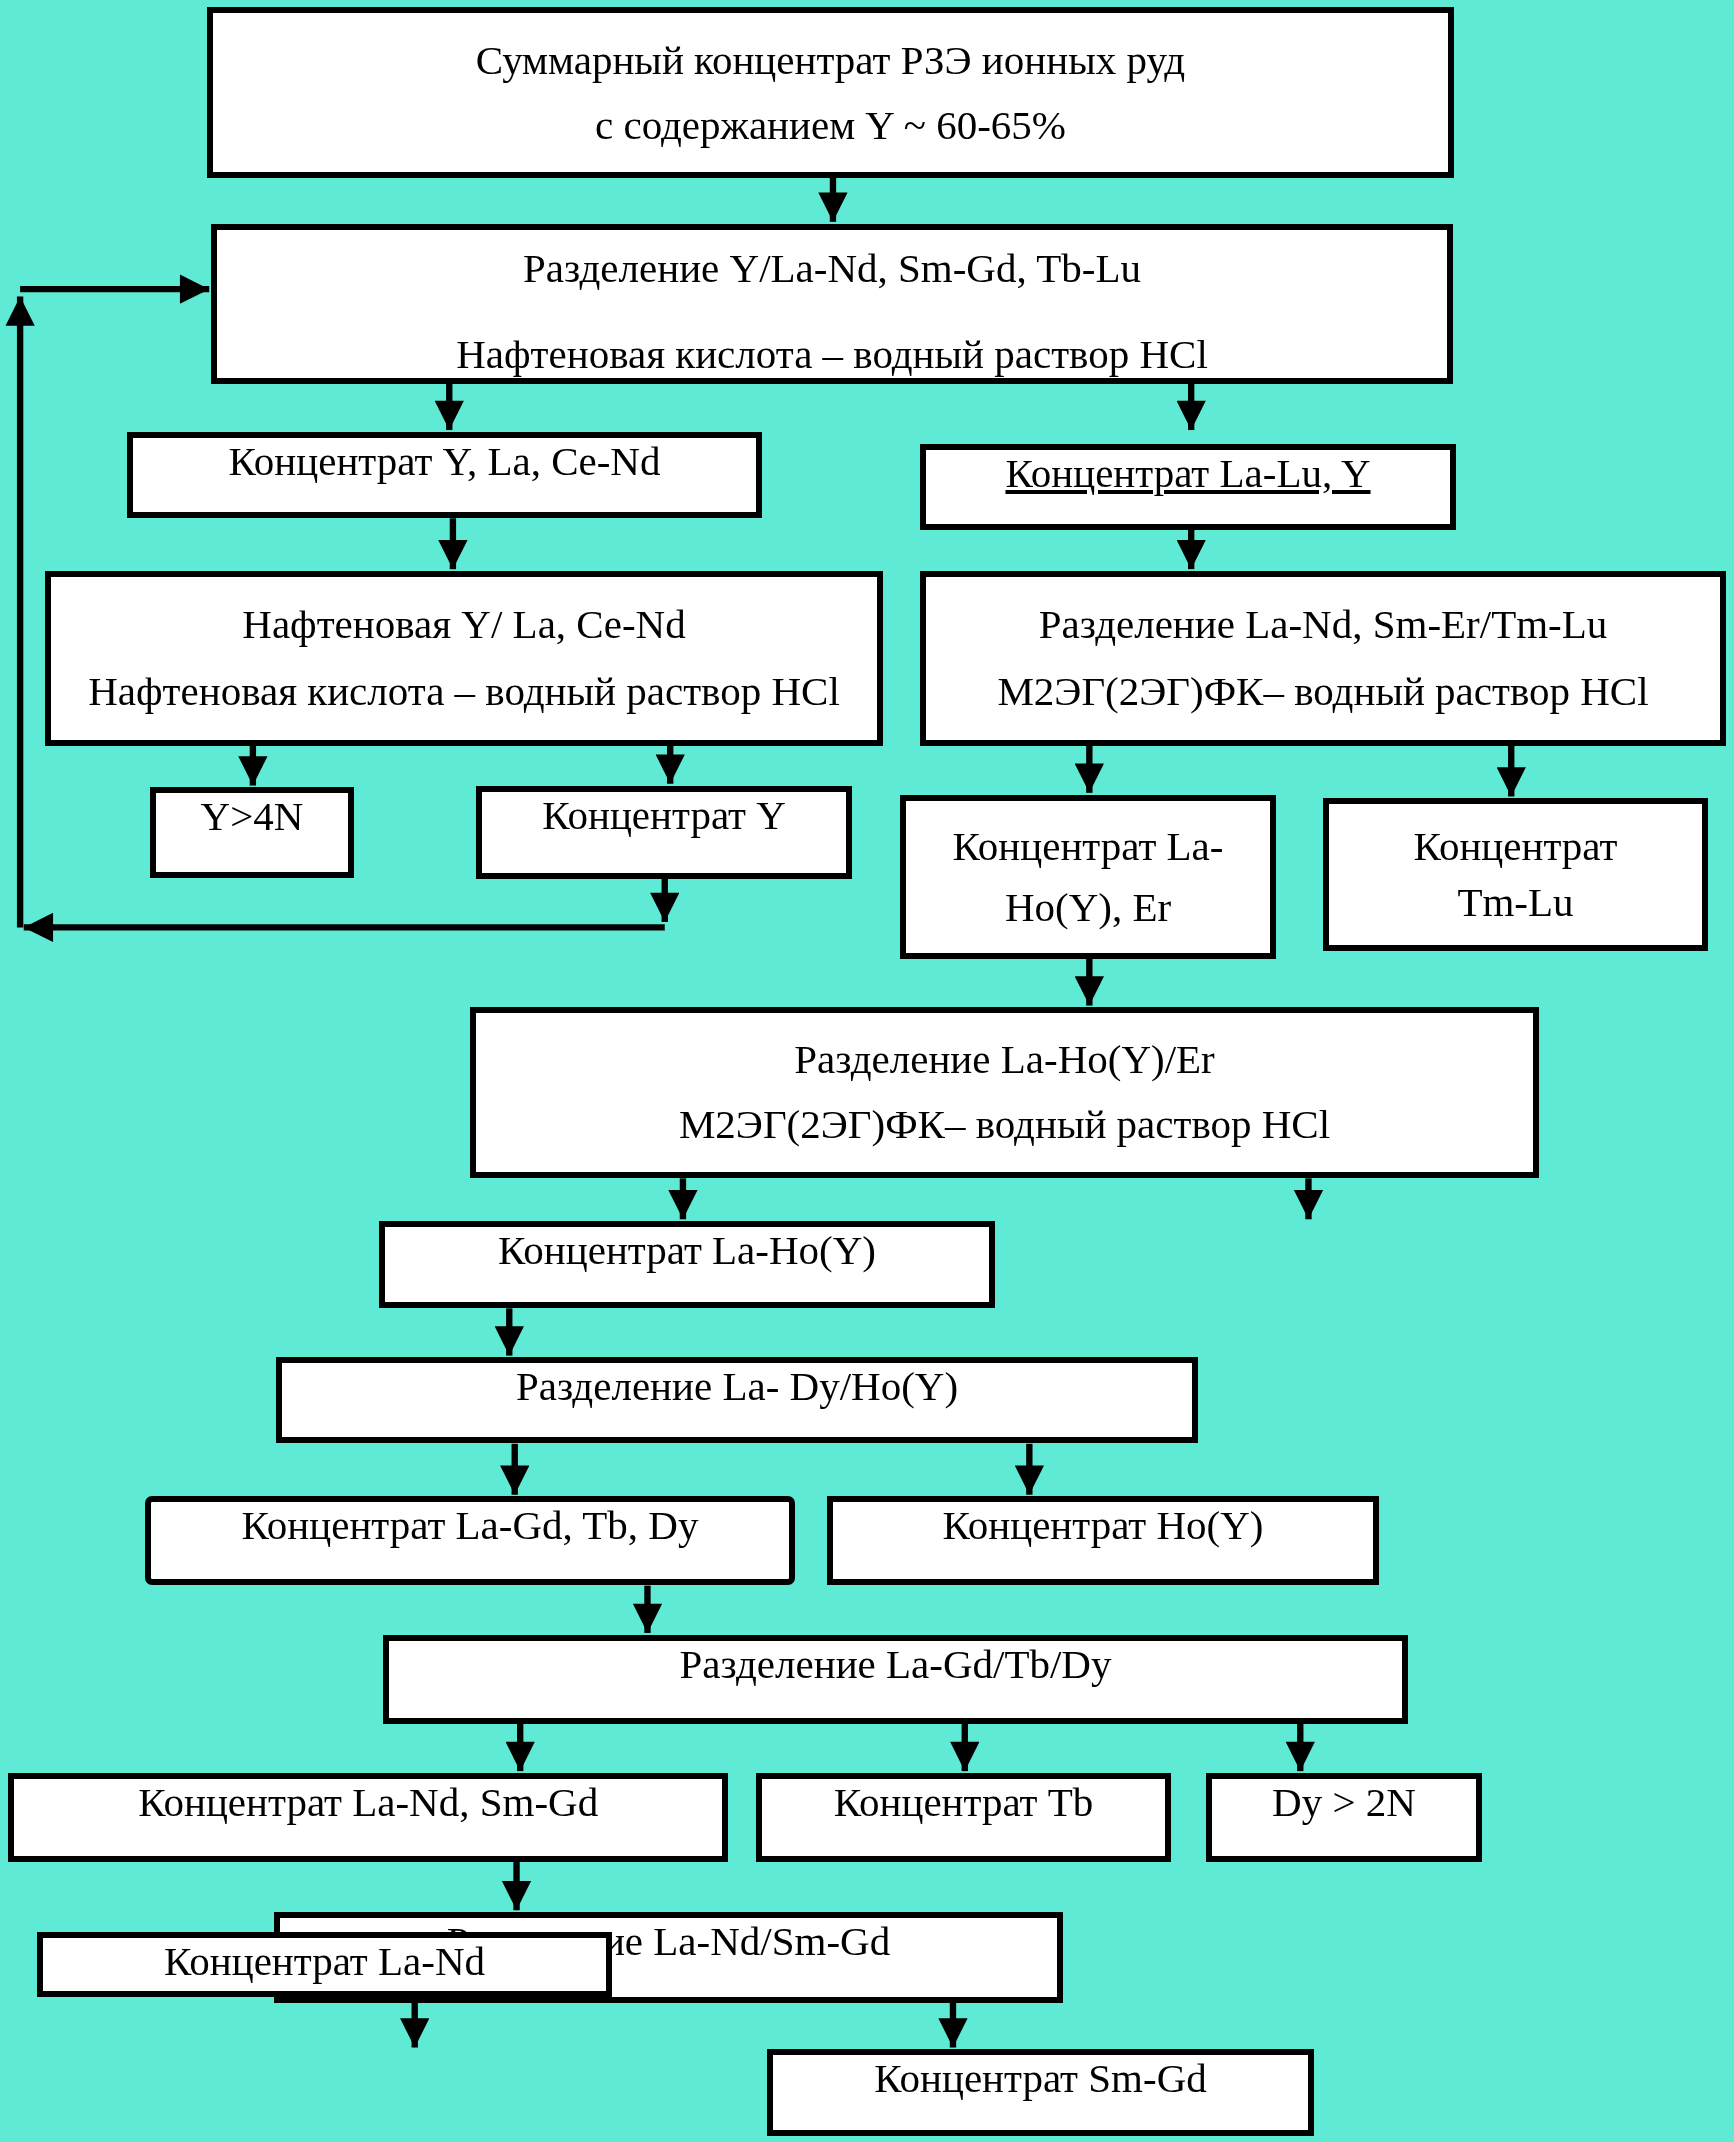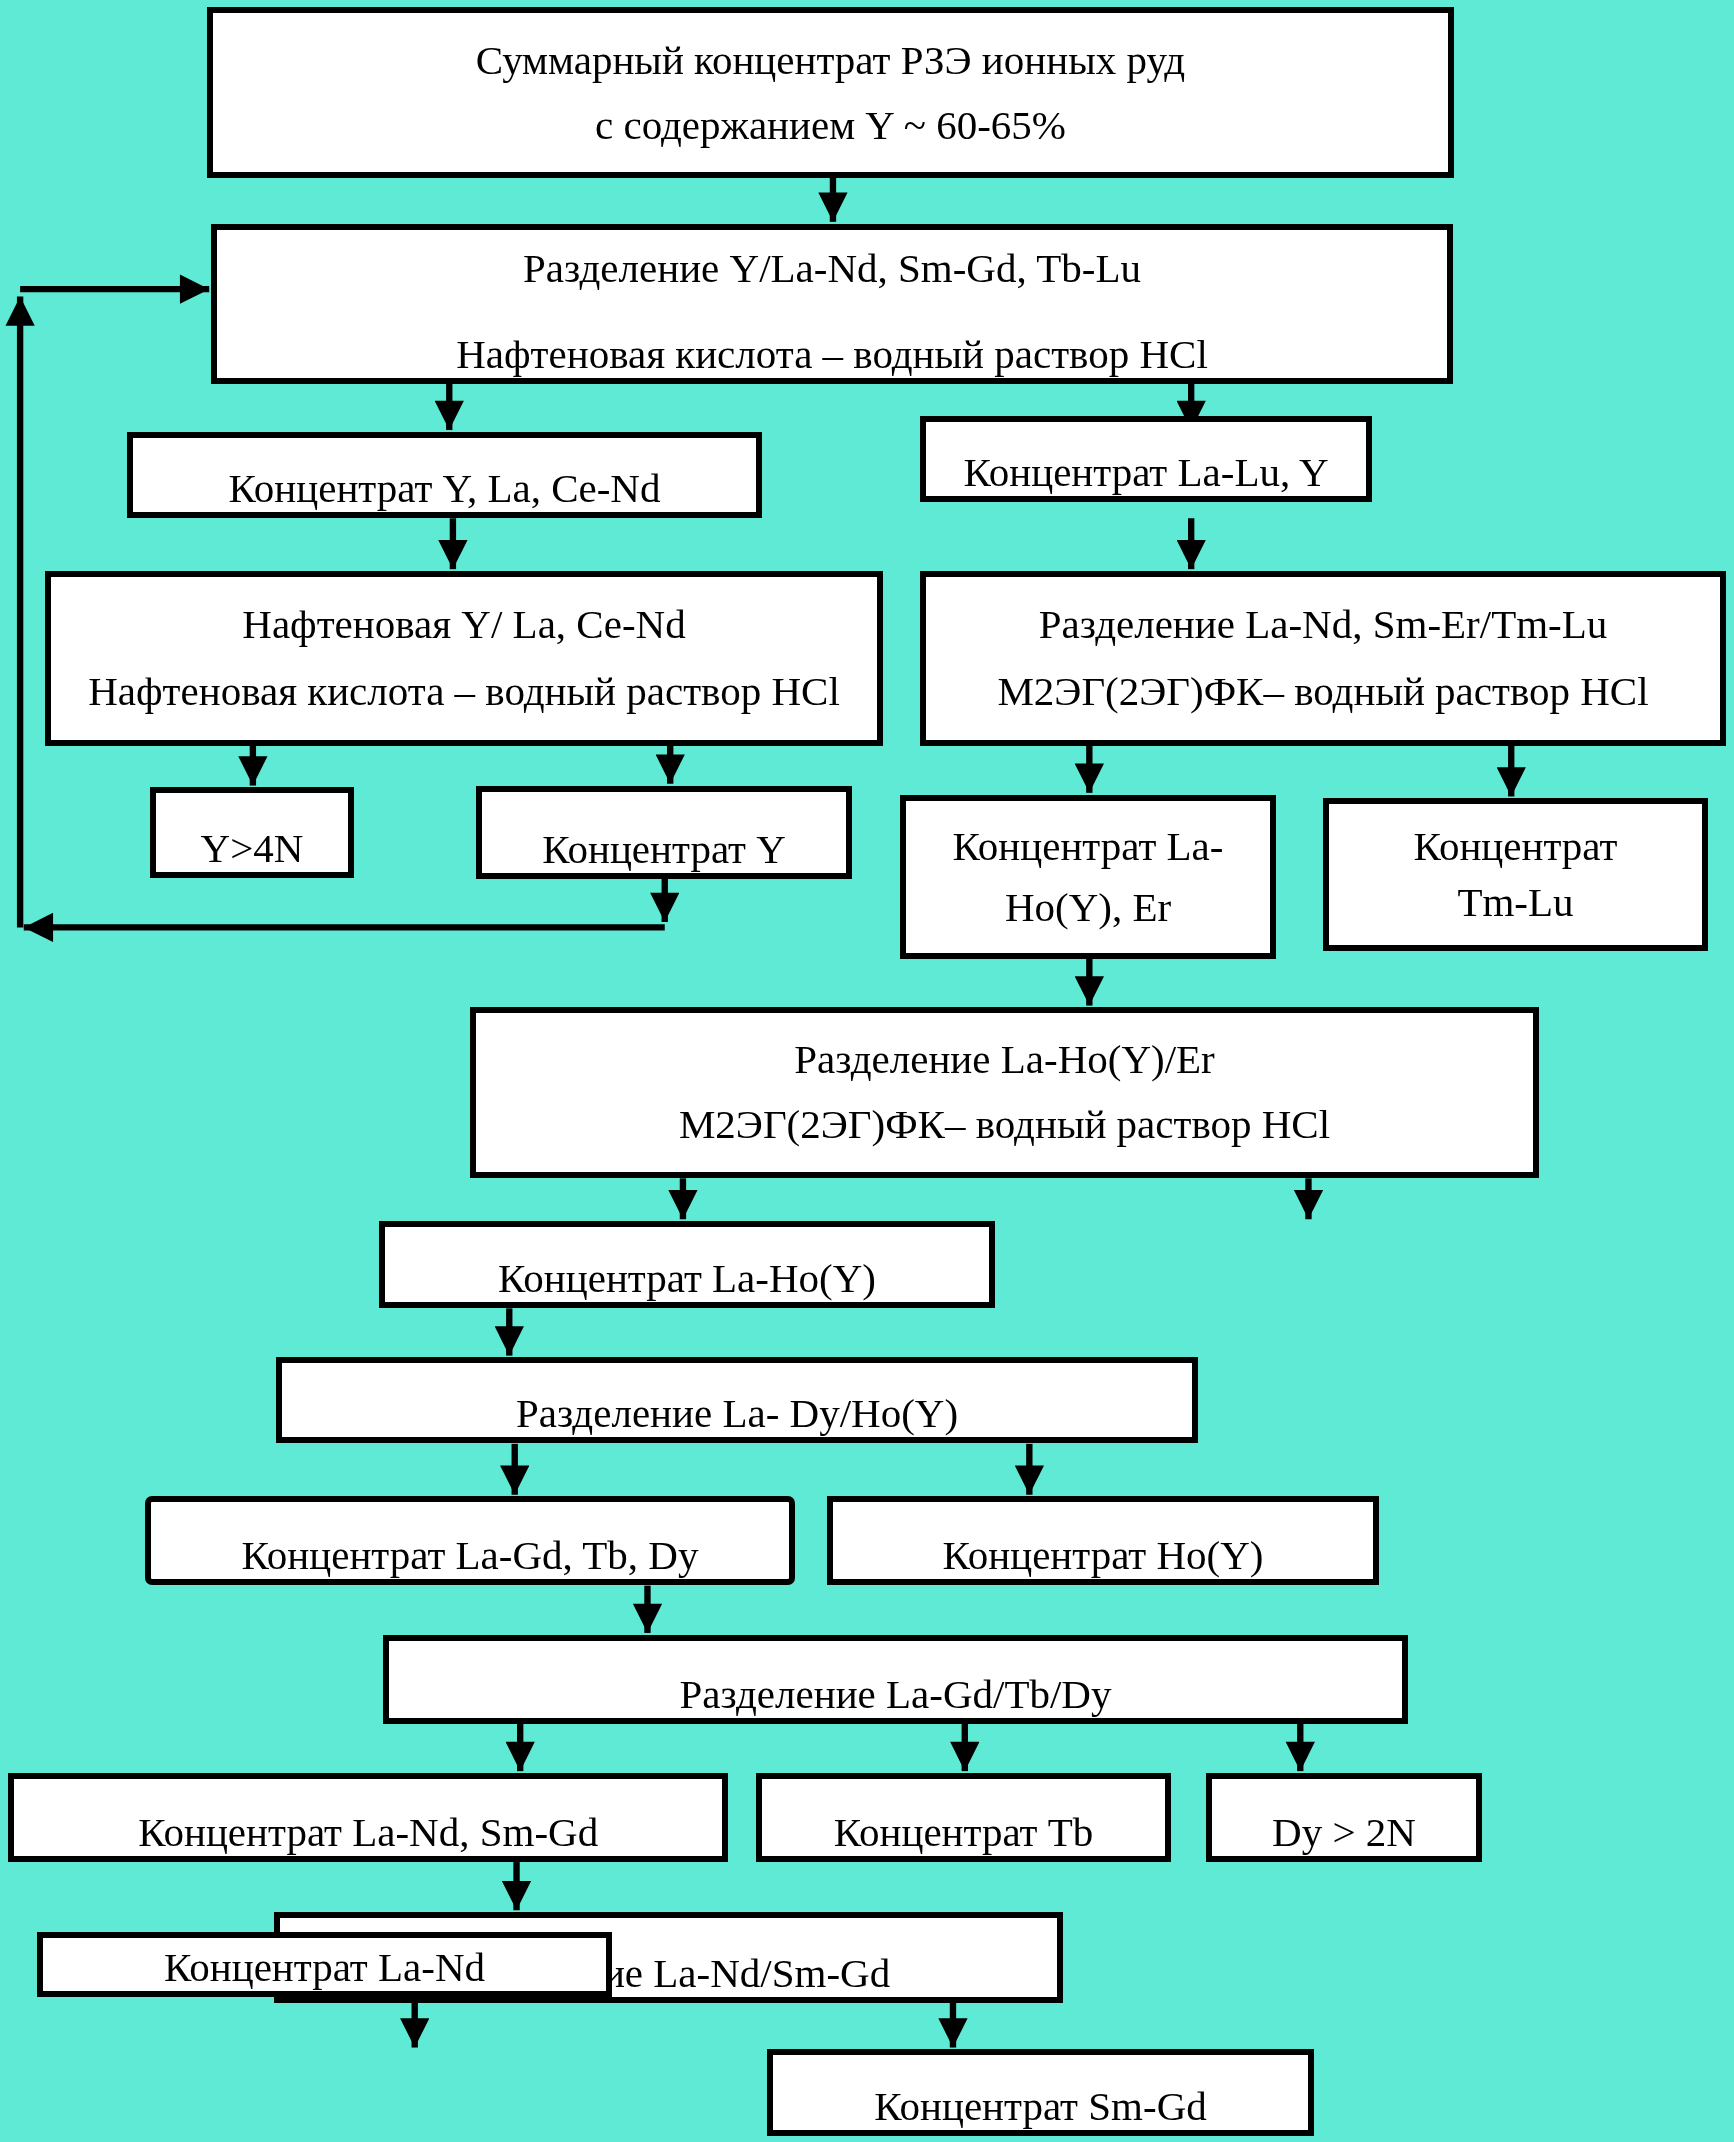--- a/index.html
+++ b/index.html
@@ -24,21 +24,21 @@
     height: 2143px;
   }
   .node {
     position: absolute;
     box-sizing: border-box;
     border: 6.4px solid #000000;
     background: #ffffff;
     display: flex;
     flex-direction: column;
     align-items: center;
-    justify-content: flex-end;
+    justify-content: flex-start;
     text-align: center;
     font-size: 41px;
     line-height: 1.15;
     z-index: 2;
   }
   .node.two {
     justify-content: space-around;
     padding: 14.5px 7.3px;
   }
   .node .ln {
@@ -95,21 +95,21 @@
 
   <div class="node two" style="left:211px; top:224px; width:1242px; height:160px;gap:39px;">
     <span class="ln">Разделение Y/La-Nd, Sm-Gd, Tb-Lu</span>
     <span class="ln">Нафтеновая кислота – водный раствор HCl</span>
   </div>
 
   <div class="node" style="left:127px; top:432px; width:635px; height:86px;">
     <span class="ln">Концентрат Y, La, Ce-Nd</span>
   </div>
 
-  <div class="node" style="left:920px; top:416px; width:452px; height:86px;">
+  <div class="node" style="left:920px; top:444px; width:536px; height:86px;text-decoration:underline;">
     <span class="ln">Концентрат La-Lu, Y</span>
   </div>
 
   <div class="node two" style="left:45px; top:571px; width:838px; height:175px;">
     <span class="ln">Нафтеновая Y/ La, Ce-Nd</span>
     <span class="ln">Нафтеновая кислота – водный раствор HCl</span>
   </div>
 
   <div class="node two" style="left:920px; top:571px; width:806px; height:175px;">
     <span class="ln">Разделение La-Nd, Sm-Er/Tm-Lu</span>

